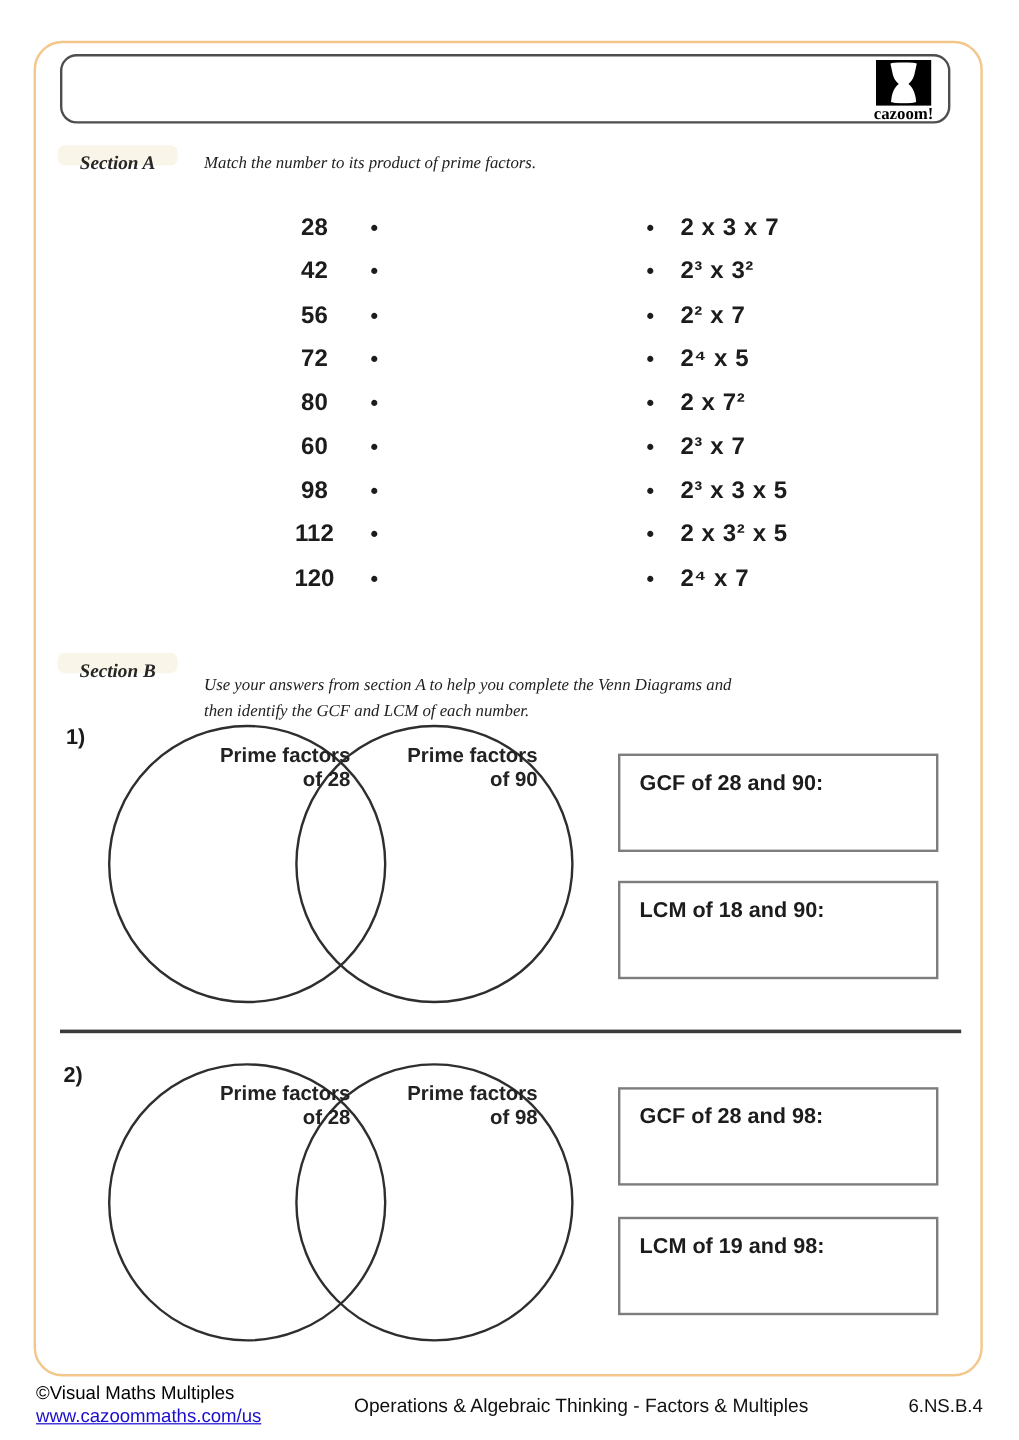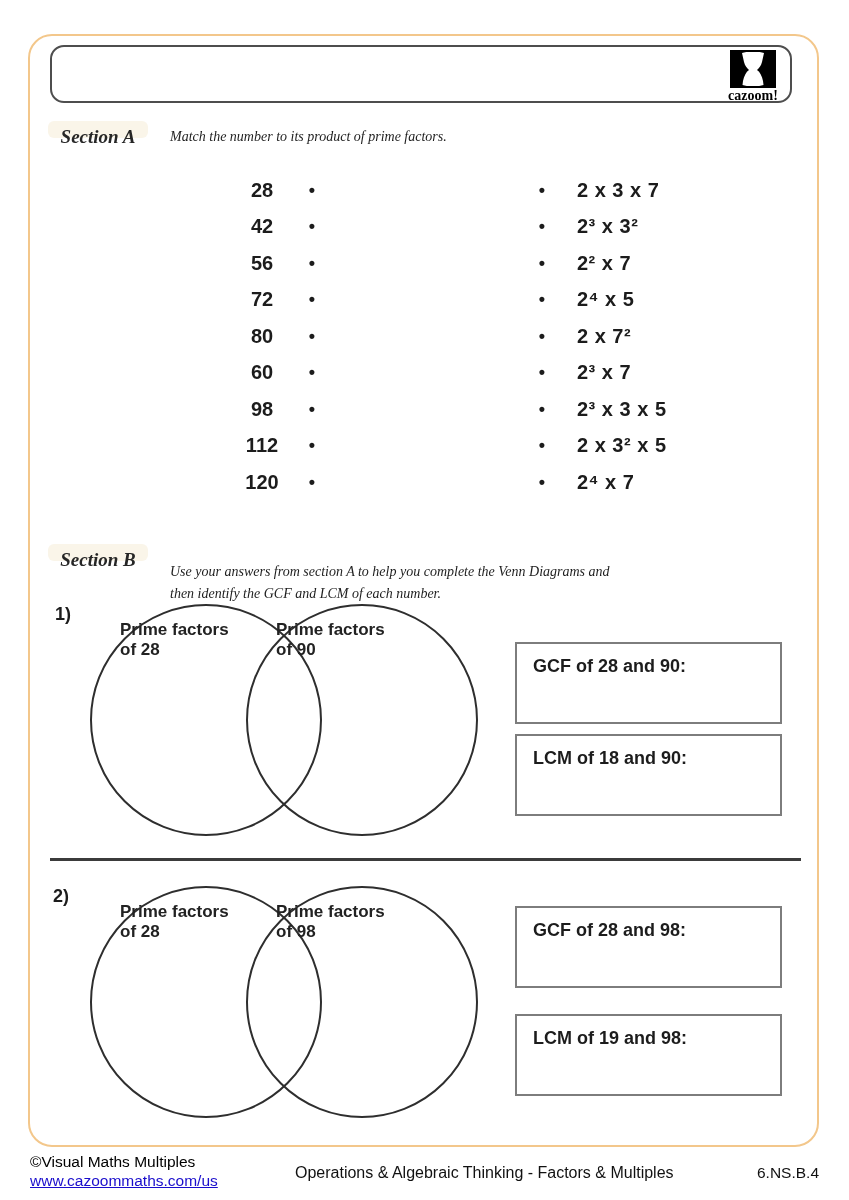--- a/index.html
+++ b/index.html
@@ -20,40 +20,40 @@
     position:absolute; left:22px; top:0; line-height:56px;
     font-size:25px; font-weight:bold; color:#171717; letter-spacing:0.2px;
   }
   .logo { position:absolute; right:9px; top:3px; width:56px; text-align:center; }
   .logo-mark { width:46px; height:38px; background:#000; margin:0 auto; display:flex; align-items:center; justify-content:center; }
   .logo-text { font-family:"Liberation Serif", serif; font-weight:bold; font-size:14px; color:#000; line-height:15px; }
   .section-label {
     position:absolute; left:48px; width:100px; height:17px; background:#faf5e9;
     border-radius:6px; text-align:center; line-height:32px;
     font-family:"Liberation Serif", serif; font-style:italic; font-weight:bold;
-    font-size:19px; color:#262626;
+    font-size:16px; color:#262626;
   }
   .section-instruction {
     position:absolute; left:170px;
     font-family:"Liberation Serif", serif; font-style:italic;
     font-size:14px; color:#1e1e1e; line-height:22px;
   }
   .match-list { position:absolute; left:0; top:172px; width:849px; }
   .match-row { display:flex; align-items:center; height:36.5px; font-weight:bold; font-size:20px;padding-left:44px; }
   .match-num { width:80px; margin-left:178px; text-align:center; }
   .match-bullet { width:20px; text-align:center; font-size:18px; }
   .match-bullet.right { margin-left:210px; }
-  .match-product { margin-left:25px; letter-spacing:0.5px; }
+  .match-product { margin-left:15px; letter-spacing:0.5px; }
   .problem-number { position:absolute; font-weight:bold; font-size:18px; }
   .venn-circle {
     position:absolute; width:232px; height:232px; border:2px solid #2e2e2e;
     border-radius:50%; background:transparent;
   }
   .venn-label {
-    position:absolute; width:172px; text-align:left;
+    position:absolute; width:172px; text-align:right;
     font-weight:bold; font-size:17px; line-height:20px; color:#222;
   }
   .answer-box {
     position:absolute; left:515px; width:267px; height:82px;
     border:2px solid #7d7d7d; background:#fff;
     padding:12px 0 0 16px; font-weight:bold; font-size:18px; color:#1c1c1c;
   }
   .divider { position:absolute; left:50px; top:858px; width:751px; height:3px; background:#3b3b3b; }
   .footer-copyright { position:absolute; left:30px; top:1153px; font-size:15.5px; color:#000; }
   .footer-link { position:absolute; left:30px; top:1172px; font-size:15.5px; color:#1a0dcc; text-decoration:underline; }
@@ -146,21 +146,21 @@
 <div class="venn-circle" style="left:90px; top:604px;"></div>
 <div class="venn-circle" style="left:246px; top:604px;"></div>
 <div class="venn-label" style="left:120px; top:620px;">
   <div>Prime factors</div>
   <div>of 28</div>
 </div>
 <div class="venn-label" style="left:276px; top:620px;">
   <div>Prime factors</div>
   <div>of 90</div>
 </div>
-<div class="answer-box" style="top:642px;">GCF of 28 and 90:</div>
+<div class="answer-box" style="top:628px;">GCF of 28 and 90:</div>
 <div class="answer-box" style="top:734px;">LCM of 18 and 90:</div>
 
 <div class="divider"></div>
 
 <div class="problem-number" style="left:53px; top:886px;">2)</div>
 <div class="venn-circle" style="left:90px; top:886px;"></div>
 <div class="venn-circle" style="left:246px; top:886px;"></div>
 <div class="venn-label" style="left:120px; top:902px;">
   <div>Prime factors</div>
   <div>of 28</div>

